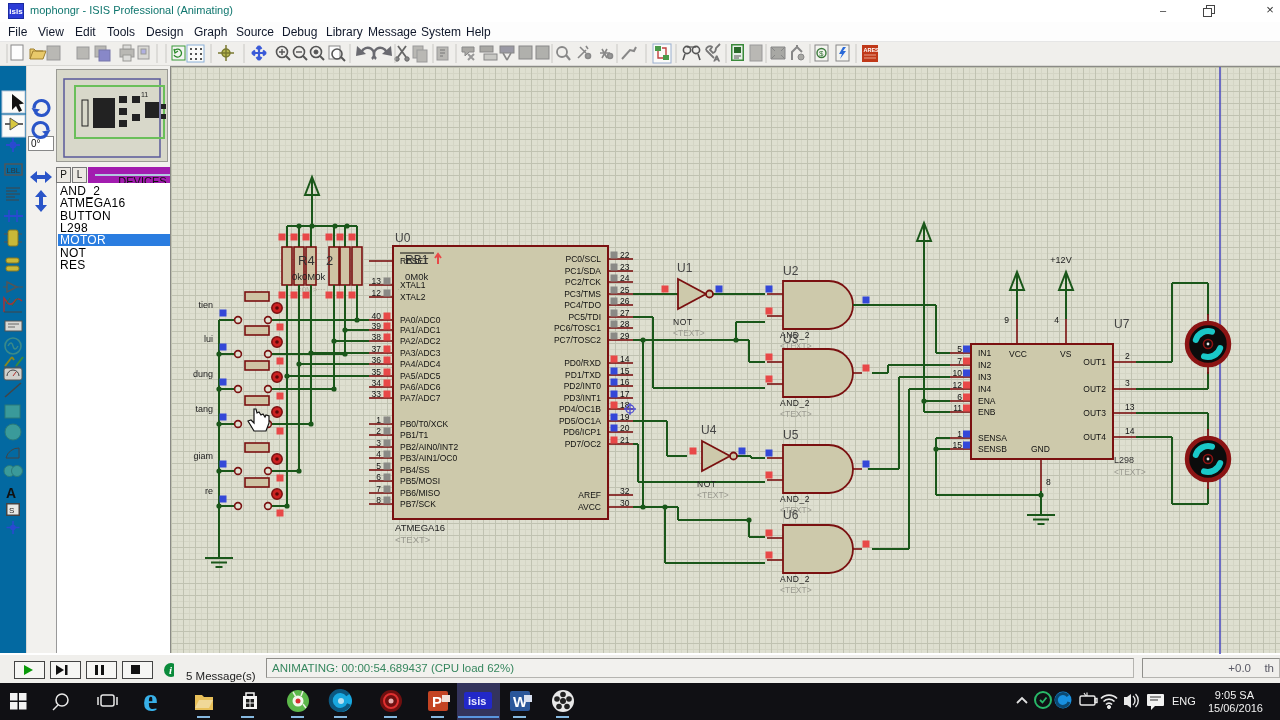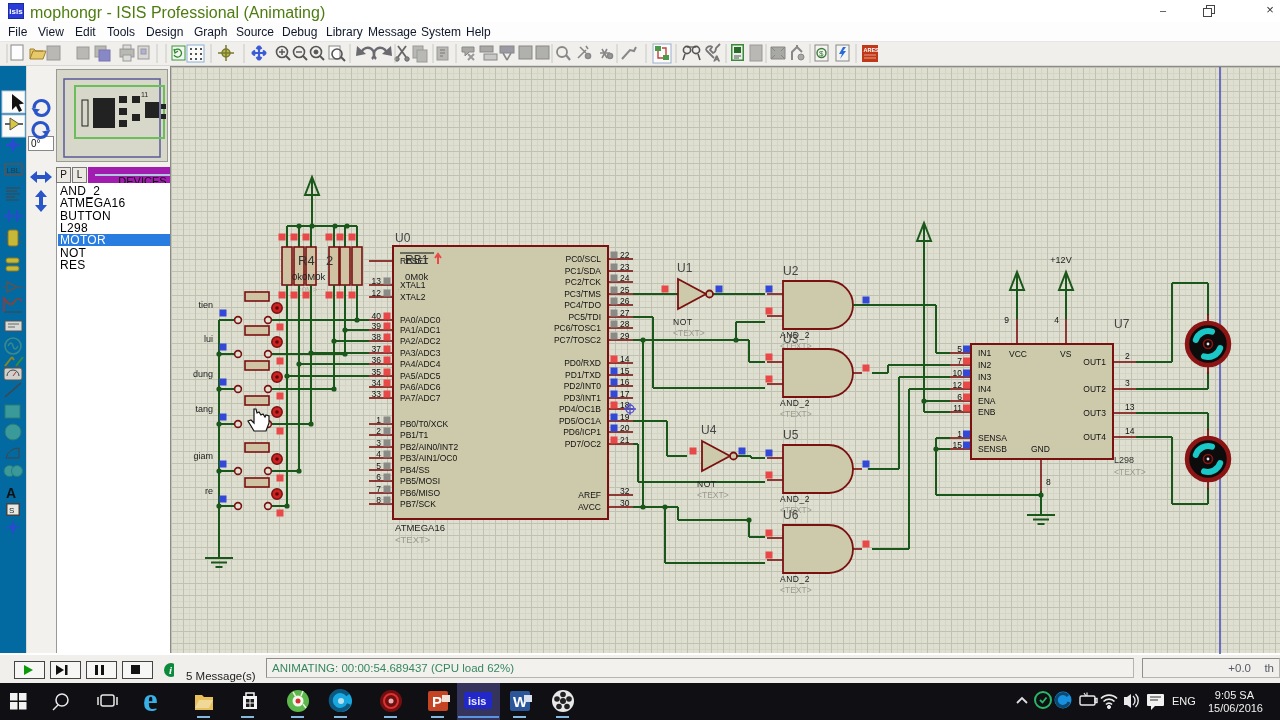--- a/index.html
+++ b/index.html
@@ -1,19 +1,19 @@
 <!DOCTYPE html>
 <html><head><meta charset="utf-8"><style>
 *{margin:0;padding:0;box-sizing:border-box;}
 html,body{width:1280px;height:720px;overflow:hidden;font-family:"Liberation Sans",sans-serif;}
 #app{position:absolute;left:0;top:0;width:1280px;height:568px;background:#f0efec;}
 .abs{position:absolute;}
 
 #title{left:0;top:0;width:1280px;height:22px;background:#ffffff;}
-#title .txt{left:30px;top:4px;font-size:16px;color:#4d7c0f;}
+#title .txt{left:30px;top:4px;font-size:11px;color:#0f766e;}
 #isicon{left:8px;top:3px;width:16px;height:16px;background:#2b3bd6;border:1px solid #1a2aa0;color:#fff;font-size:8px;font-weight:bold;text-align:center;line-height:15px;}
 .wbtn{top:0;height:22px;width:34px;color:#333;font-size:11px;text-align:center;line-height:20px;}
 
 #menu{left:0;top:22px;width:1280px;height:20px;background:#fdfdfd;border-bottom:1px solid #e6e6e6;font-size:12px;color:#0f172a;}
 #menu span{position:absolute;top:3px;}
 
 #tbar{left:0;top:42px;width:1280px;height:24px;background:#f0efec;border-bottom:1px solid #d9d8d4;}
 
 #lstrip{left:0;top:66px;width:27px;height:587px;background:#0369a1;border-right:1px solid #d9d8d4;}
 

